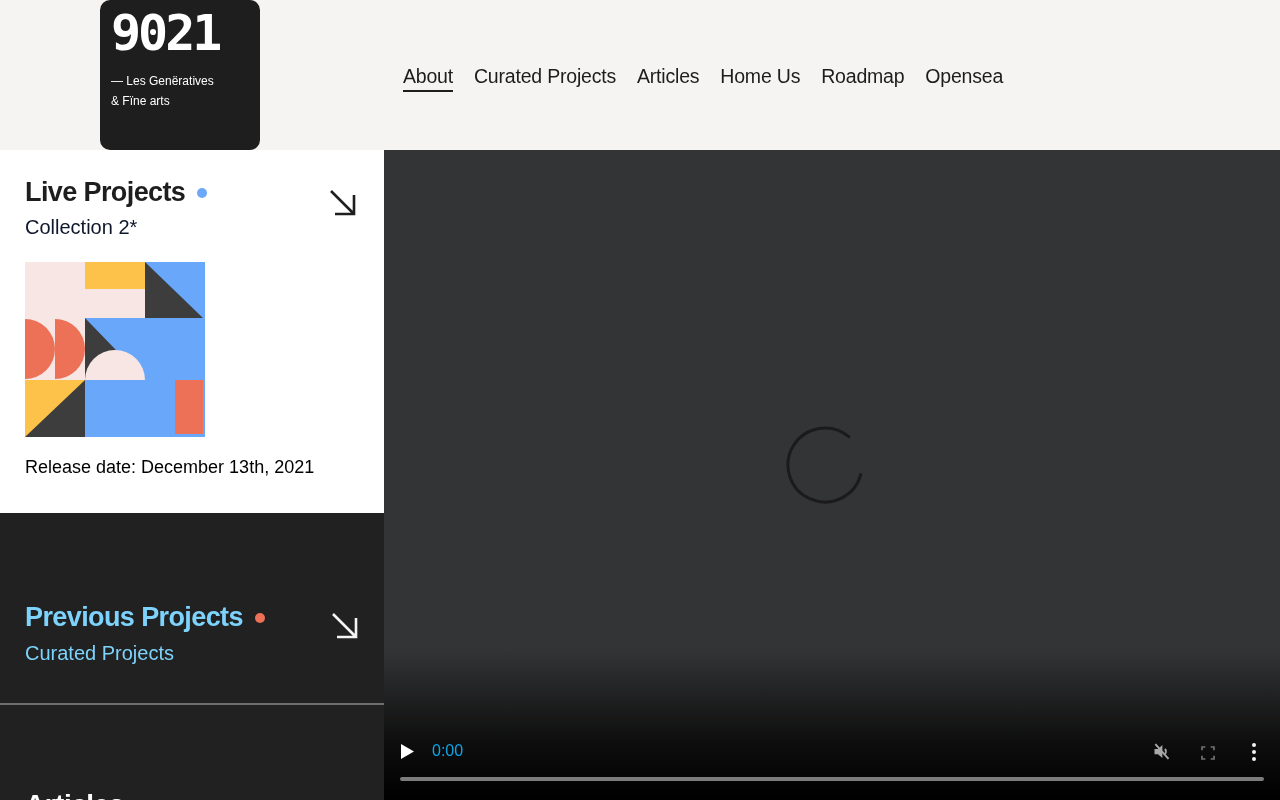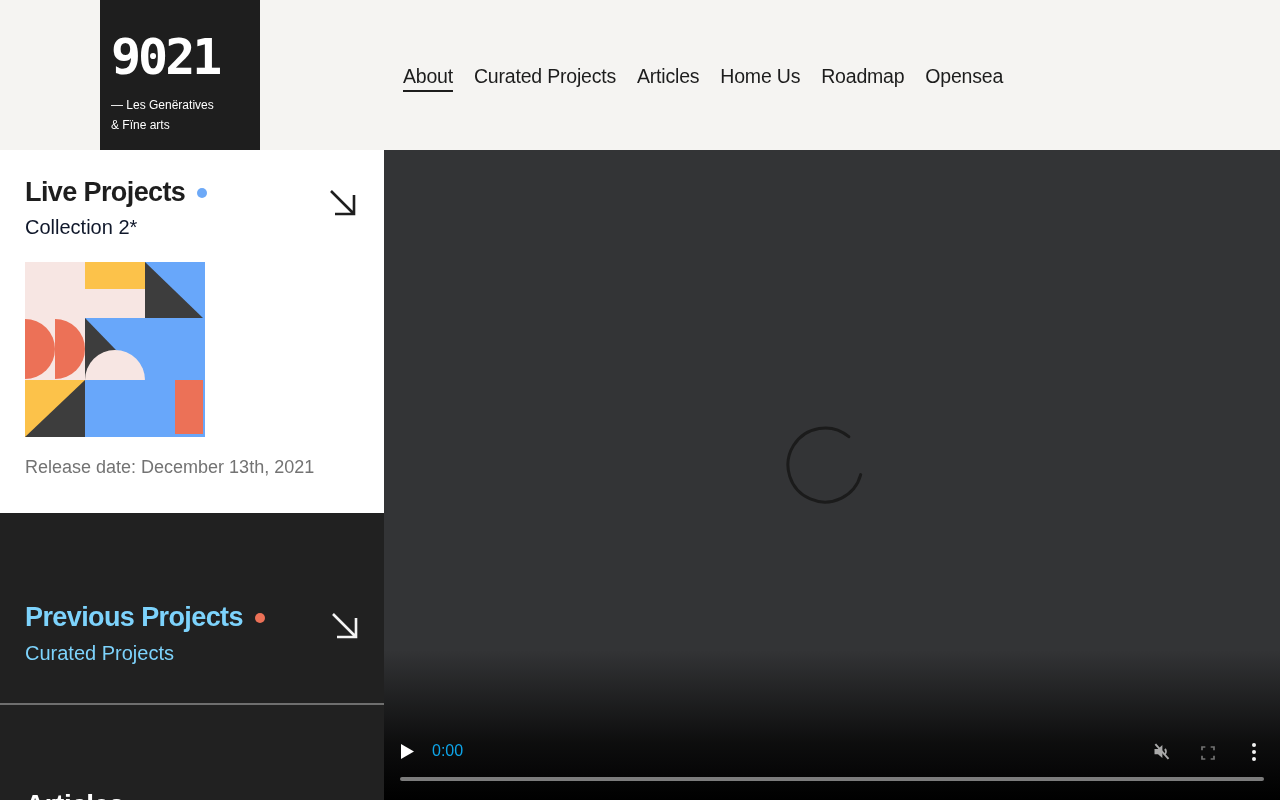--- a/index.html
+++ b/index.html
@@ -2,21 +2,21 @@
 <html><head>
 <meta charset="utf-8">
 <style>
   * { margin:0; padding:0; box-sizing:border-box; }
   html,body { width:1280px; height:800px; overflow:hidden; background:#fff;
               font-family:"Liberation Sans", sans-serif; }
 
   
   .header { position:relative; width:1280px; height:150px; background:#f5f4f2; }
   .logo-box { position:absolute; left:100px; top:0; width:160px; height:150px;
-              background:#1e1e1e; color:#fff; padding:32px 10px 0 11px; cursor:pointer; }
+              background:#1e1e1e; color:#fff; padding:8px 10px 0 11px; cursor:pointer;border-radius:10px; }
   .logo-title { font-family:"DejaVu Sans Mono", monospace; font-weight:bold;
                 font-size:50px; line-height:1.0; letter-spacing:-3px; }
   .logo-tagline { margin-top:13px; font-size:12px; font-weight:normal; line-height:20px; }
   .nav { position:absolute; left:403px; top:0; height:150px; display:flex;
          align-items:center; gap:21px; padding-top:3px; }
   .nav-item { font-size:19.5px; font-weight:500; color:#1d1d1d; letter-spacing:-0.2px;
               cursor:pointer; white-space:nowrap; }
   .nav-item.active { text-decoration:underline; text-underline-offset:7px;
                      text-decoration-thickness:2px; }
 
@@ -31,21 +31,21 @@
   .title-row { position:absolute; left:25px; display:flex; align-items:center; gap:12px; }
   .h-title { font-size:27px; font-weight:bold; letter-spacing:-0.6px; color:#1e1e1e; }
   .h-sub   { position:absolute; left:25px; font-size:20px; color:#0f172a; }
   .card-prev .h-title, .card-prev .h-sub { color:#7dd3fc; }
   .corner-arrow { position:absolute; cursor:pointer; }
 
   .lp-title-row { top:27px; }
   .lp-arrow { right:26px; top:38px; }
   .lp-subtitle { top:66px; }
   .artwork { position:absolute; left:25px; top:112px; width:180px; height:175px; cursor:pointer; }
-  .lp-release { position:absolute; left:25px; top:307px; font-size:18px; color:#737373; }
+  .lp-release { position:absolute; left:25px; top:307px; font-size:18px; color:#000000; }
 
   .pp-title-row { top:89px; }
   .pp-arrow { right:24px; top:98px; }
   .pp-subtitle { top:129px; }
 
   .articles-title { position:absolute; left:25px; top:84px; font-size:28px;
                     font-weight:bold; color:#fff; letter-spacing:-0.5px; }
 
   
   .video { position:relative; flex:1; background:#333436; overflow:hidden; cursor:pointer; }

